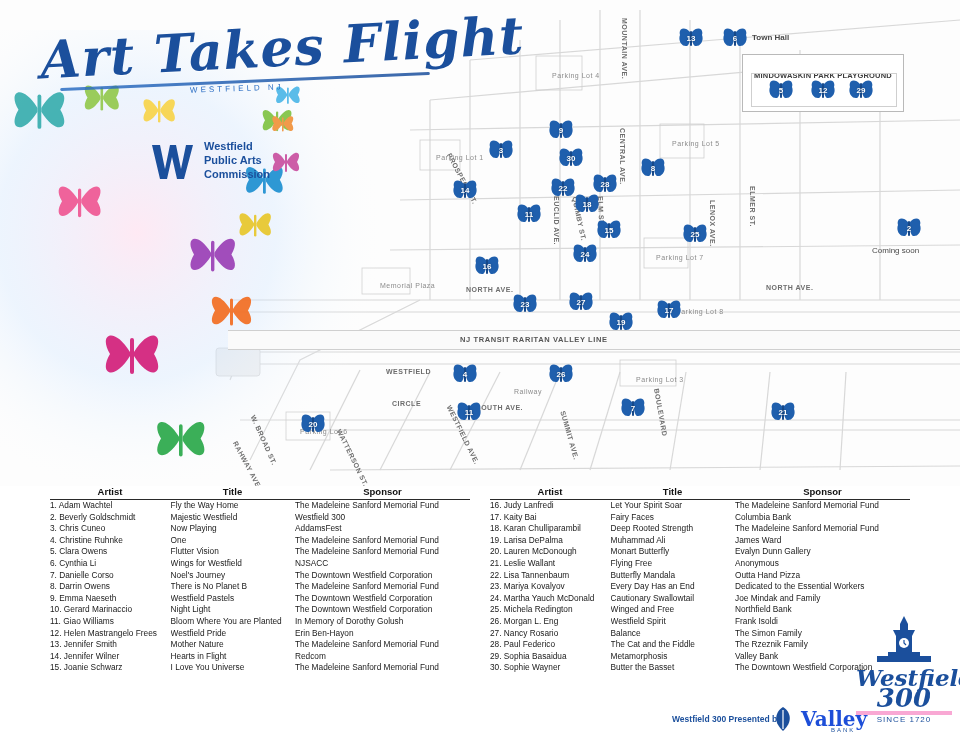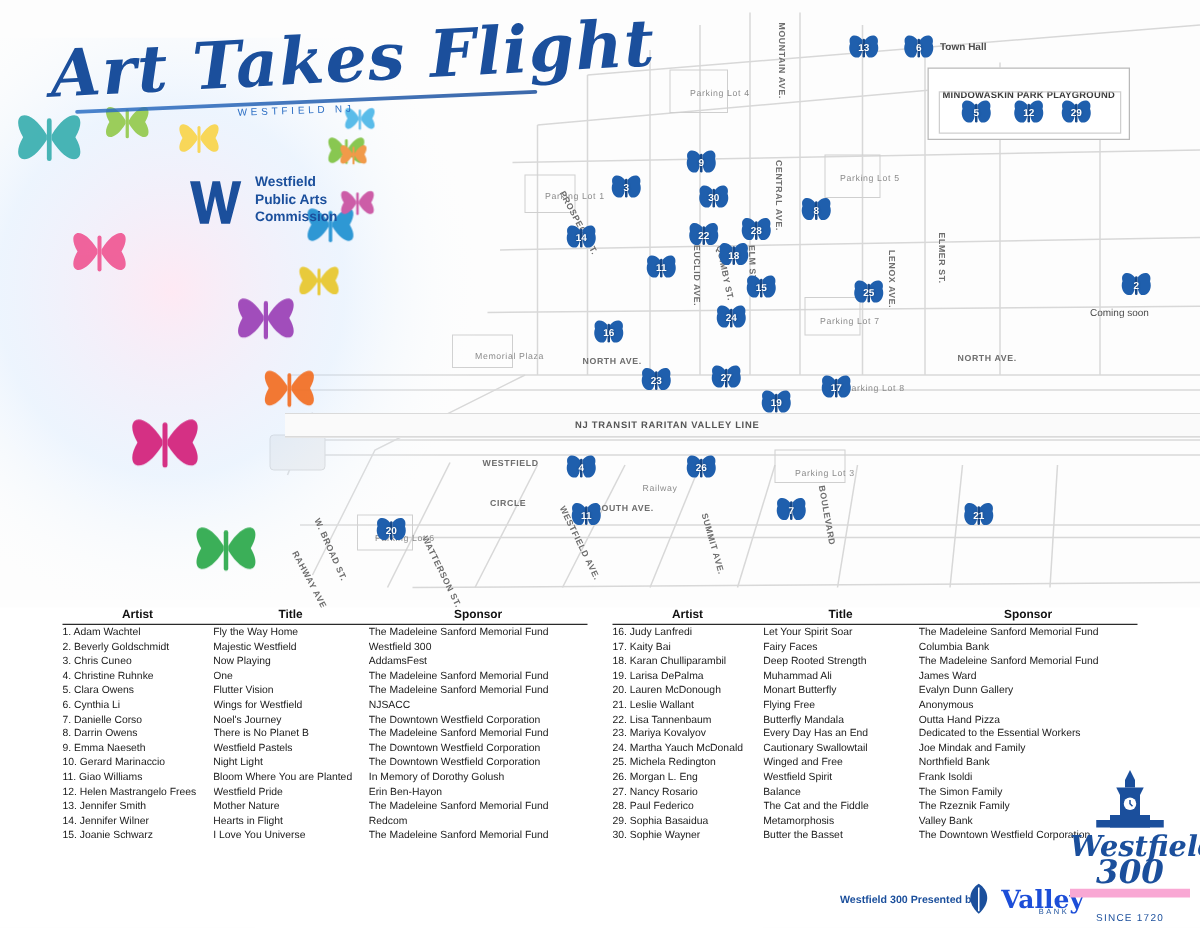--- a/index.html
+++ b/index.html
@@ -109,21 +109,21 @@
   .presented{position:absolute;left:672px;top:14px;font-size:8.5px;font-weight:bold;color:#1b4f9c;}
   .valley{position:absolute;left:770px;top:6px;display:flex;align-items:center;gap:5px;}
   .valley-txt{font-family:"DejaVu Serif",serif;font-size:20px;color:#1d4ed8;font-weight:bold;}
   .valley-sub{position:absolute;left:30px;top:20px;font-size:6px;color:#1b4f9c;letter-spacing:2px;}
 
   .w300{position:absolute;left:856px;top:616px;width:96px;height:110px;text-align:center;color:#1b4f9c;}
   .w300-script{
     font-family:"DejaVu Serif",serif;font-style:italic;font-weight:bold;font-size:23px;
     line-height:24px;margin-top:2px;
   }
-  .w300-since{font-size:8px;letter-spacing:1px;border-top:7px solid #f9a8d4;padding-top:12px;margin-top:1px;}
+  .w300-since{font-size:8px;letter-spacing:1px;border-top:4px solid #f9a8d4;padding-top:0;margin-top:1px;}
 </style>
 </head>
 <body>
 
 <div id="root">
 
   <div class="map-area">
 
     <svg class="streets" viewBox="0 0 960 486" preserveAspectRatio="none">
       <g stroke="#d8d8d8" stroke-width="1.2" fill="none">

